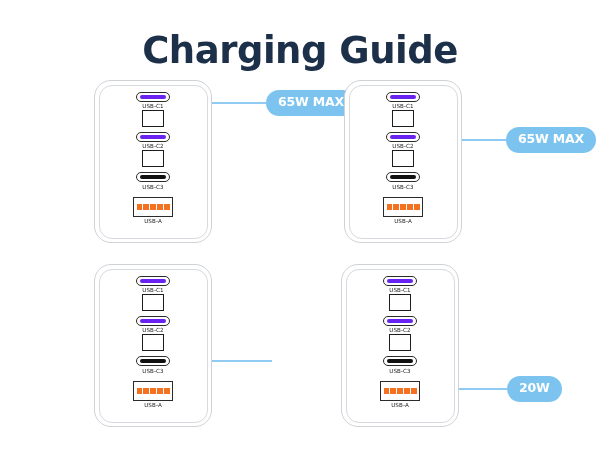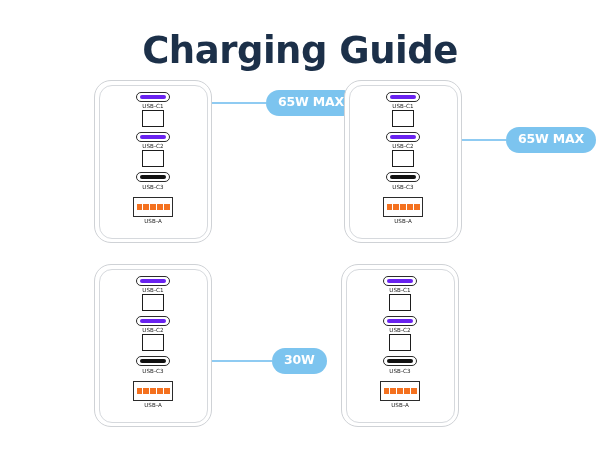--- a/index.html
+++ b/index.html
@@ -339,21 +339,20 @@
             </div>
           </div>
           <div class="port-label">USB-A</div>
         </div>
 
       </div>
     </div>
 
     <div class="callout" style="left:134px; top:90px;">
       <div class="leader" style="width:60px;"></div>
-      <div class="badge">30W</div>
     </div>
   </div>
 
   <div class="panel panel-br">
     <div class="charger">
       <div class="charger-face"></div>
       <div class="ports">
 
         <div class="port-group">
           <div class="c-port">
@@ -392,15 +391,19 @@
               <div class="a-tick"></div>
               <div class="a-tick"></div>
             </div>
           </div>
           <div class="port-label">USB-A</div>
         </div>
 
       </div>
     </div>
 
+    <div class="callout" style="left:134px; top:118px;">
+      <div class="leader" style="width:48px;"></div>
+      <div class="badge">20W</div>
+    </div>
   </div>
 
 </div>
 
 </body></html>

